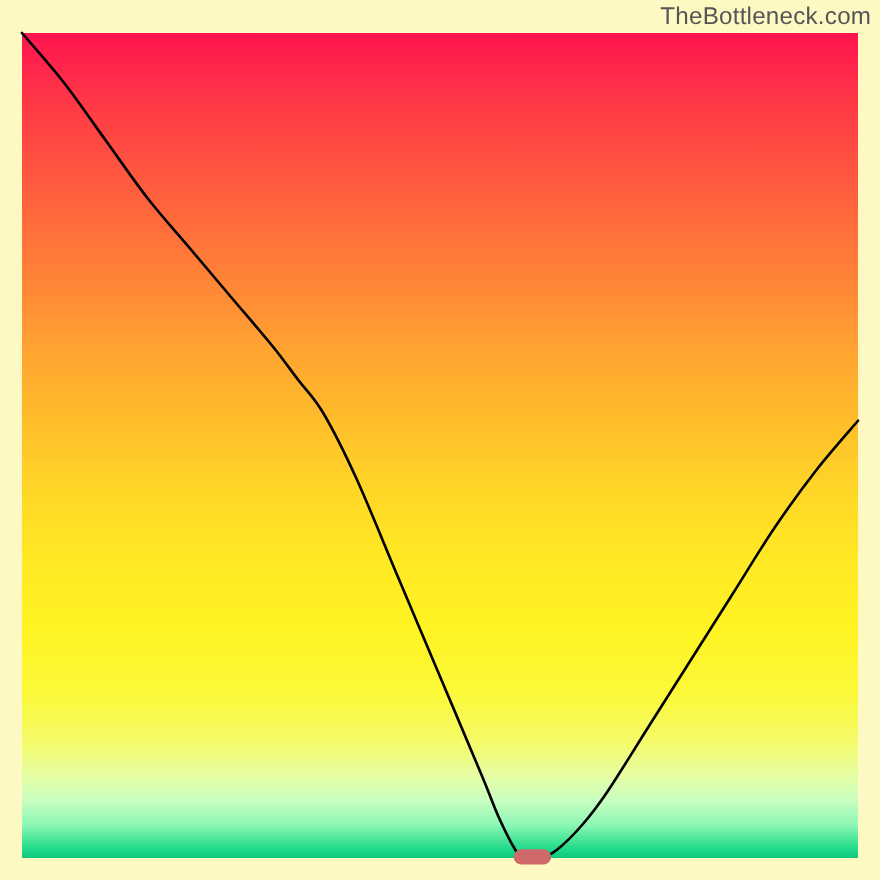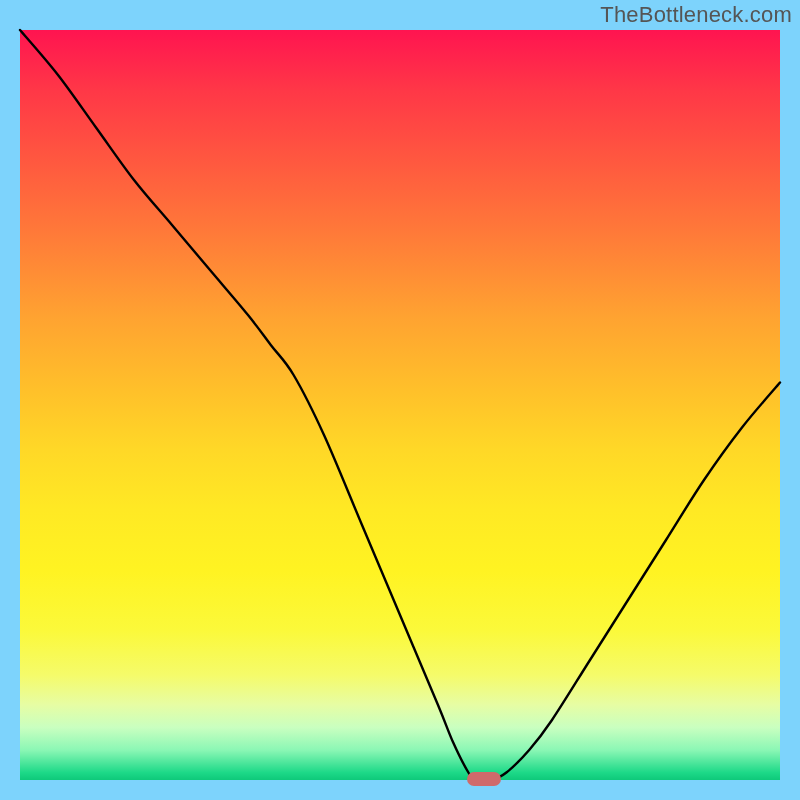--- a/index.html
+++ b/index.html
@@ -8,21 +8,21 @@
     width: 800px;
     height: 800px;
     background: #000;
     overflow: hidden;
     font-family: Arial, Helvetica, sans-serif;
   }
   .frame {
     position: relative;
     width: 800px;
     height: 800px;
-    background: #7dd3fc;
+    background: #fef9c3;
   }
   .watermark {
     position: absolute;
     top: 2px;
     right: 8px;
     color: #555;
     font-size: 22px;
     font-weight: 500;
     letter-spacing: 0.2px;
     z-index: 20;

